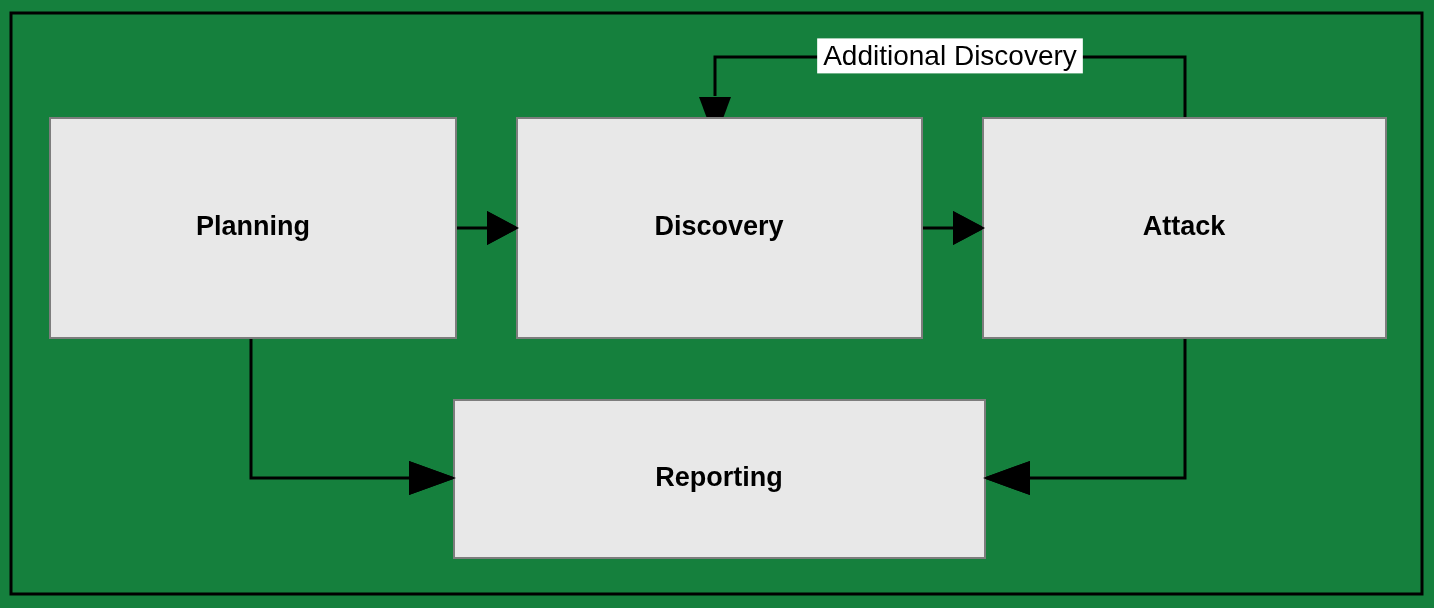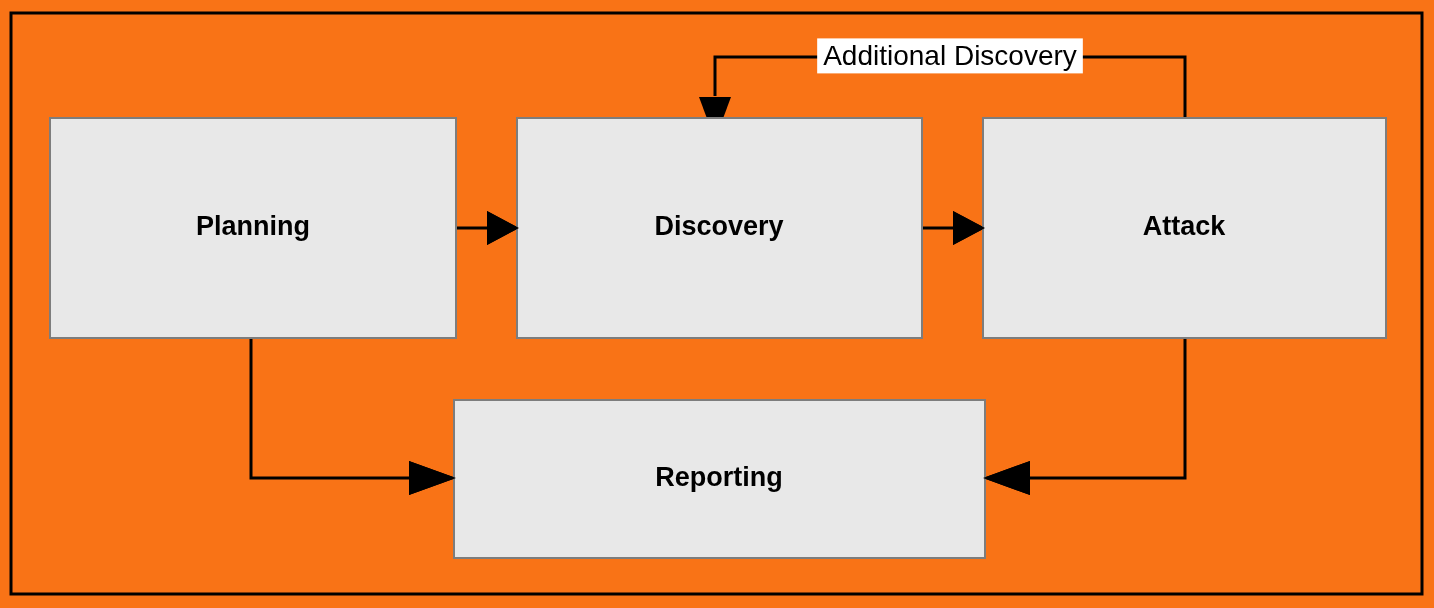--- a/index.html
+++ b/index.html
@@ -10,21 +10,21 @@
   body {
     width: 1434px;
     height: 608px;
     font-family: "Liberation Sans", sans-serif;
     overflow: hidden;
   }
   #diagram-root {
     position: relative;
     width: 1434px;
     height: 608px;
-    background: #f97316;
+    background: #15803d;
   }
   #diagram-svg {
     position: absolute;
     left: 0;
     top: 0;
     width: 1434px;
     height: 608px;
     display: block;
   }
   .node-label {

